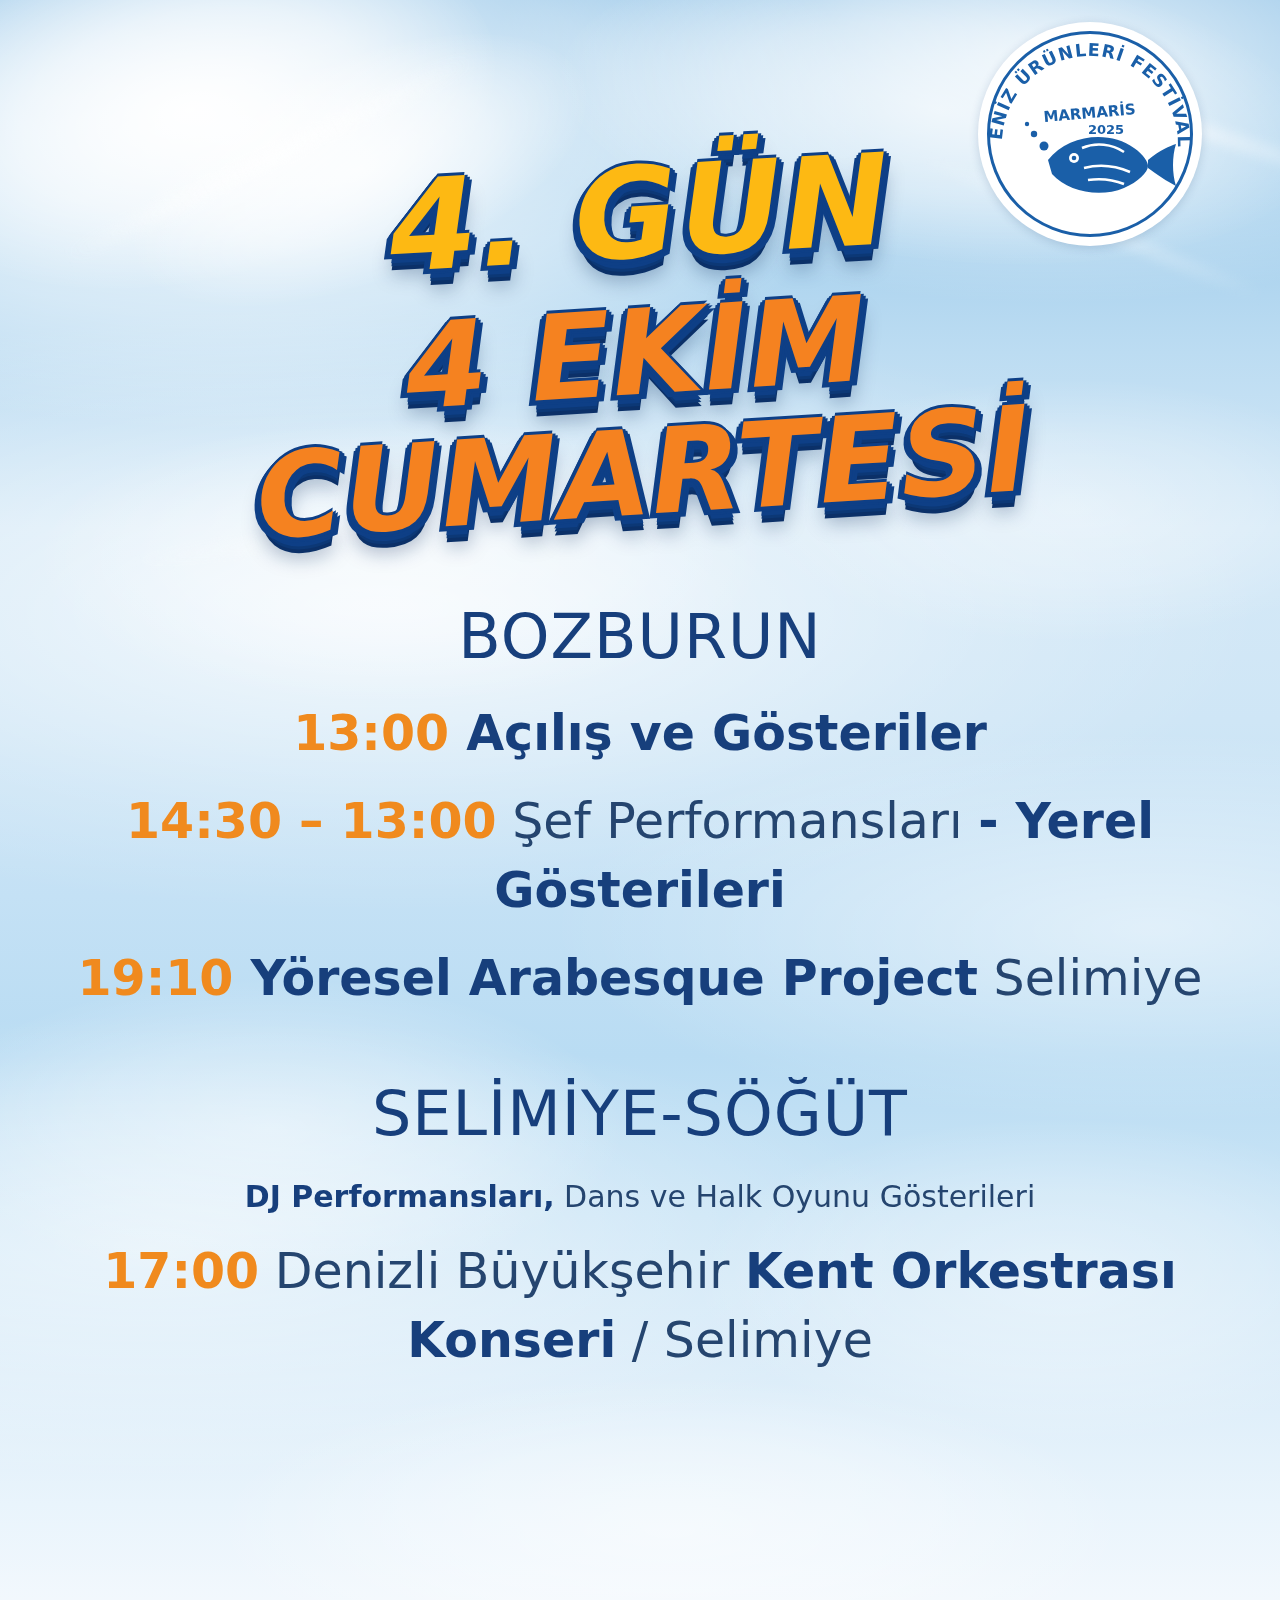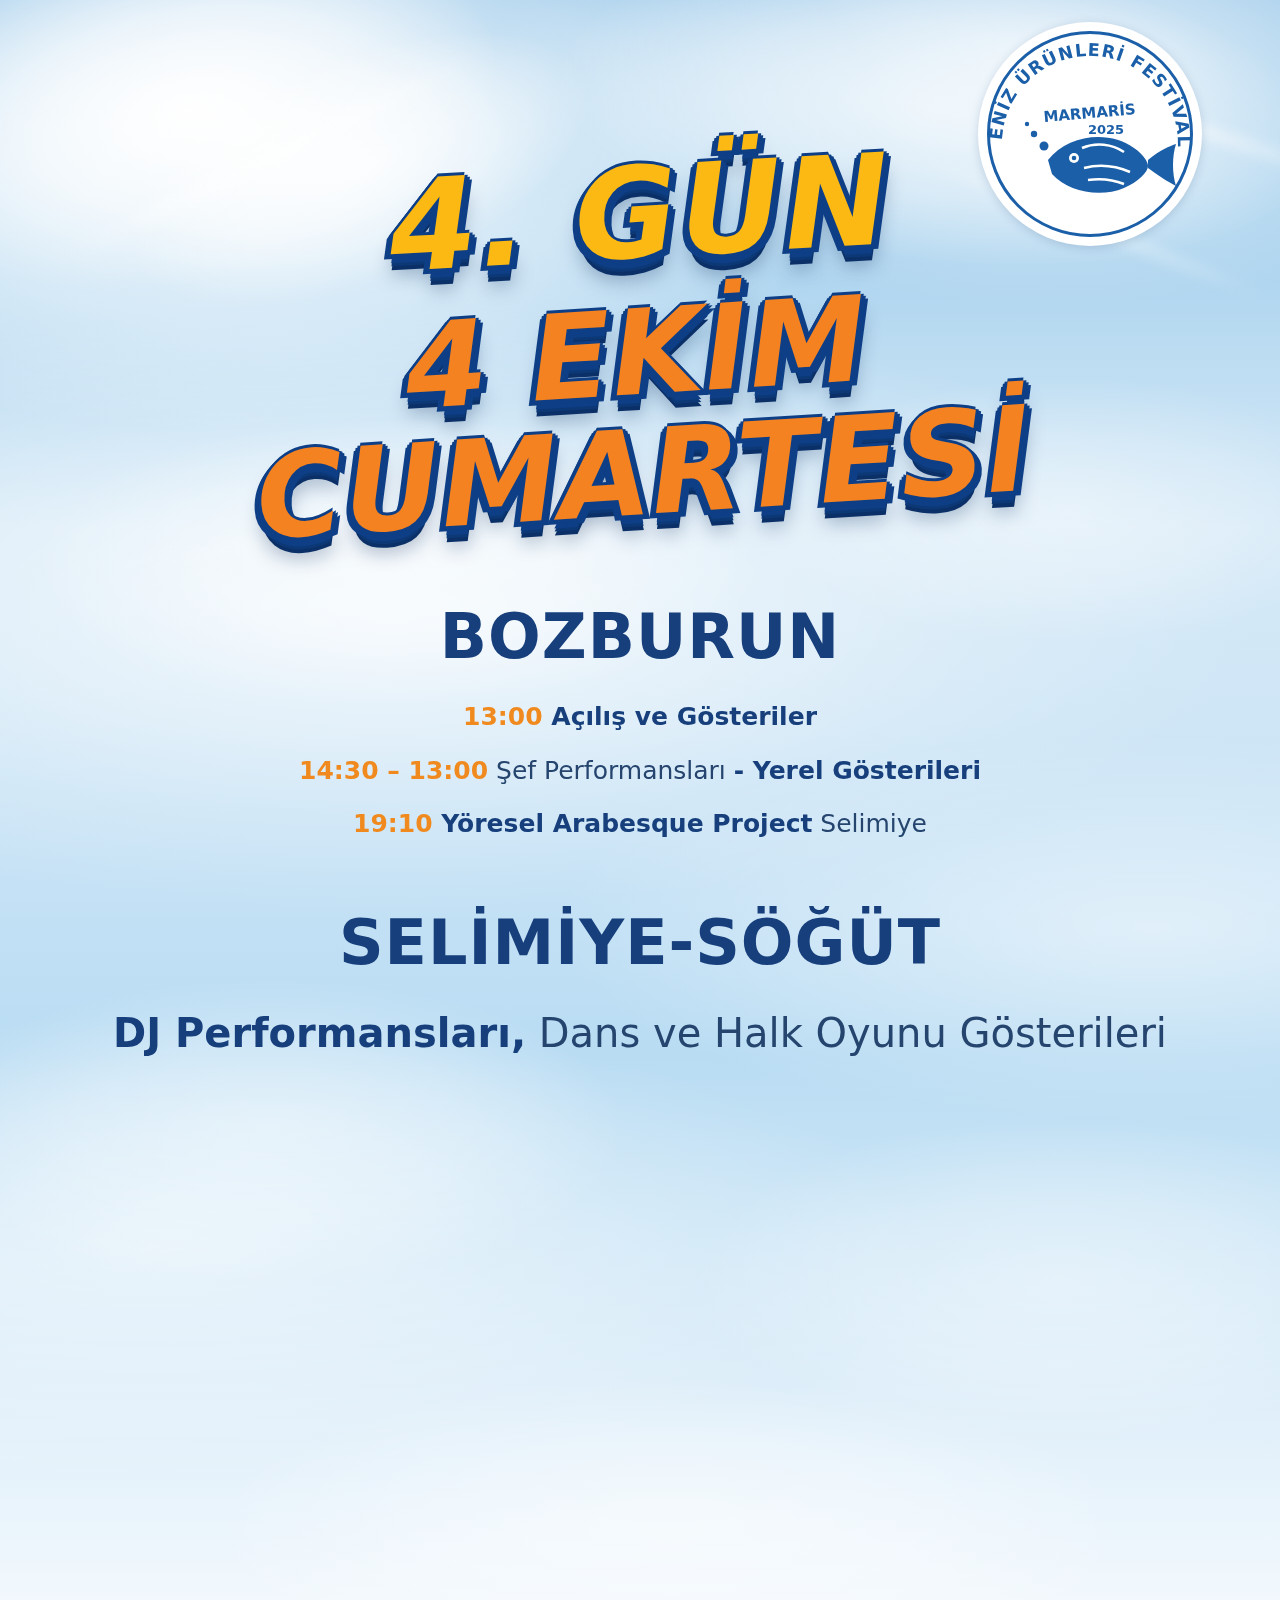--- a/index.html
+++ b/index.html
@@ -132,44 +132,44 @@
   .program {
     position: absolute;
     left: 0;
     top: 600px;
     width: 1280px;
     text-align: center;
     color: #123d7a;
   }
   .venue {
     font-family: "DejaVu Sans", sans-serif;
-    font-weight: bold;
+    font-weight: normal;
     font-size: 62px;
     letter-spacing: 1px;
     color: #173f7c;
     margin: 0 0 26px 0;
   }
   .venue.second { margin-top: 64px; }
 
   .row {
-    font-size: 25px;
+    font-size: 49px;
     line-height: 1.42;
     color: #1b3f73;
     margin: 0 0 18px 0;
     padding: 0 60px;
   }
   .time {
     color: #F08A1E;
     font-weight: bold;
   }
   .b { font-weight: bold; color: #173f7c; }
   .n { font-weight: normal; color: #25456f; }
 
   .row.r-selimiye-1 { font-size: 40px; line-height: 1.45; margin-bottom: 14px; }
-  .row.r-selimiye-2 { font-size: 40px; }
+  .row.r-selimiye-2 { font-size: 30px; }
 </style>
 </head>
 <body>
 
 <div class="poster">
 
   <div class="cloud c1"></div>
   <div class="cloud c2"></div>
   <div class="cloud c3"></div>
   <div class="cloud c4"></div>
@@ -233,15 +233,18 @@
       <span class="time">19:10</span><span class="b"> Yöresel Arabesque Project</span><span class="n"> Selimiye</span>
     </p>
 
     <h2 class="venue second">SELİMİYE-SÖĞÜT</h2>
 
 
     <p class="row r-selimiye-2">
       <span class="b">DJ Performansları,</span><span class="n"> Dans ve Halk Oyunu Gösterileri</span>
     </p>
 
+    <p class="row">
+      <span class="time">17:00</span><span class="n"> Denizli Büyükşehir </span><span class="b">Kent Orkestrası Konseri</span><span class="n"> / Selimiye</span>
+    </p>
 
   </div>
 </div>
 
 </body></html>

